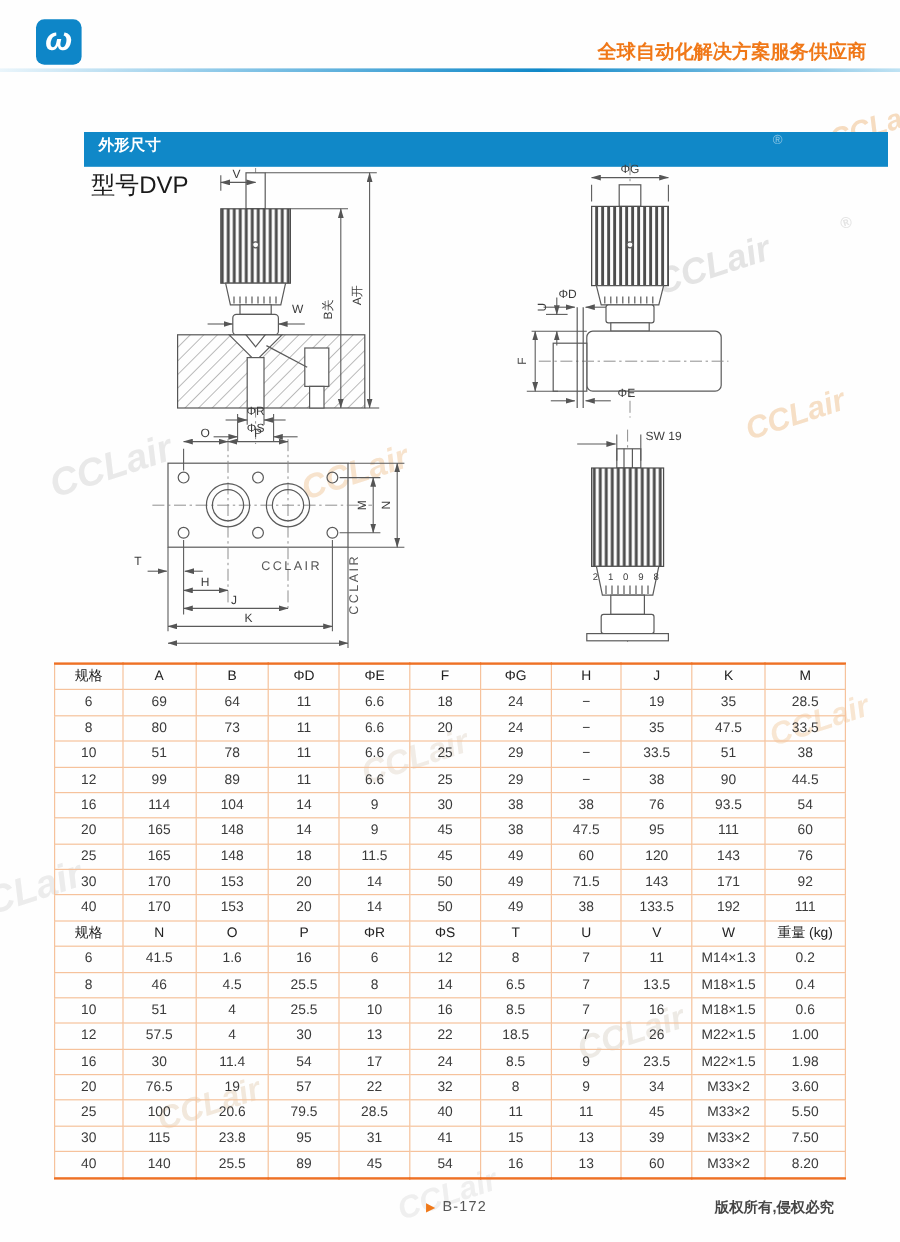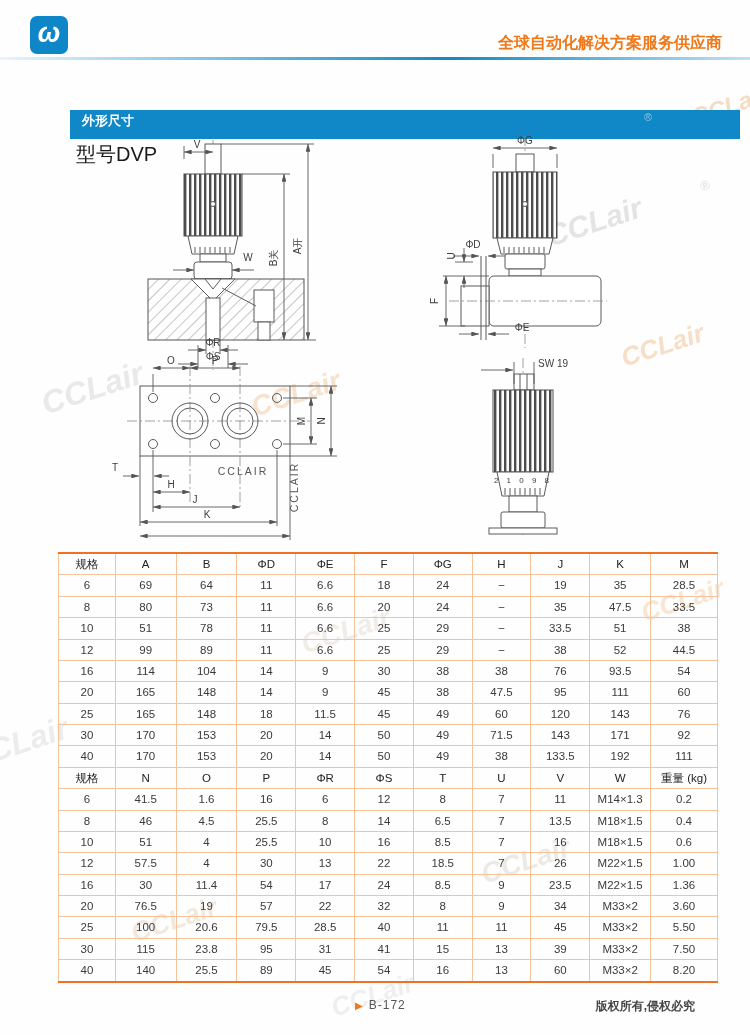--- a/index.html
+++ b/index.html
@@ -23,21 +23,21 @@
   svg{position:absolute;overflow:visible;}
   .ln{stroke:#5a5a5a;stroke-width:1;fill:#fff;}
   .lnn{stroke:#5a5a5a;stroke-width:1;fill:none;}
   .cl{stroke:#8a8a8a;stroke-width:0.8;fill:none;stroke-dasharray:10 3 2 3;}
   .dim{stroke:#5a5a5a;stroke-width:0.9;fill:none;}
   .dlabel{font-family:"Liberation Sans",sans-serif;font-size:10px;fill:#3c3c3c;}
   .dsmall{font-family:"Liberation Sans",sans-serif;font-size:8px;fill:#3c3c3c;}
   .dbrand{font-family:"Liberation Sans",sans-serif;font-size:10.5px;fill:#555;letter-spacing:2px;}
   .knob-note{position:absolute;left:610px;top:408px;width:90px;font-size:13.5px;color:#3b3b3b;line-height:1.65;}
   
-  .table-wrap{position:absolute;left:45px;top:552px;width:660px;margin-left:13px;}
+  .table-wrap{position:absolute;left:45px;top:552px;width:660px;}
   table.dim-table{border-collapse:collapse;table-layout:fixed;width:660px;
                   border-top:2px solid #ee7125;border-bottom:2px solid #ee7125;}
   table.dim-table td{border:1px solid #f6c29c;text-align:center;font-size:11.5px;color:#3a3a3a;
                      padding:3px 1px;line-height:1.25;white-space:nowrap;overflow:hidden;}
   table.dim-table tr.thead td{color:#222;}
   
   .page-num{position:absolute;left:355px;top:998px;font-size:12px;color:#555;letter-spacing:1px;}
   .page-num .tri{color:#f07818;font-size:10px;margin-right:6px;letter-spacing:0;}
   .copyright{position:absolute;right:55px;top:998px;font-size:12px;font-weight:bold;color:#454545;text-align:center;}
   
@@ -336,21 +336,21 @@
           <tr>
             <td>12</td>
             <td>99</td>
             <td>89</td>
             <td>11</td>
             <td>6.6</td>
             <td>25</td>
             <td>29</td>
             <td>−</td>
             <td>38</td>
-            <td>52</td>
+            <td>90</td>
             <td>44.5</td>
           </tr>
           <tr>
             <td>16</td>
             <td>114</td>
             <td>104</td>
             <td>14</td>
             <td>9</td>
             <td>30</td>
             <td>38</td>
@@ -480,21 +480,21 @@
             <td>16</td>
             <td>30</td>
             <td>11.4</td>
             <td>54</td>
             <td>17</td>
             <td>24</td>
             <td>8.5</td>
             <td>9</td>
             <td>23.5</td>
             <td>M22×1.5</td>
-            <td>1.36</td>
+            <td>1.98</td>
           </tr>
           <tr>
             <td>20</td>
             <td>76.5</td>
             <td>19</td>
             <td>57</td>
             <td>22</td>
             <td>32</td>
             <td>8</td>
             <td>9</td>

